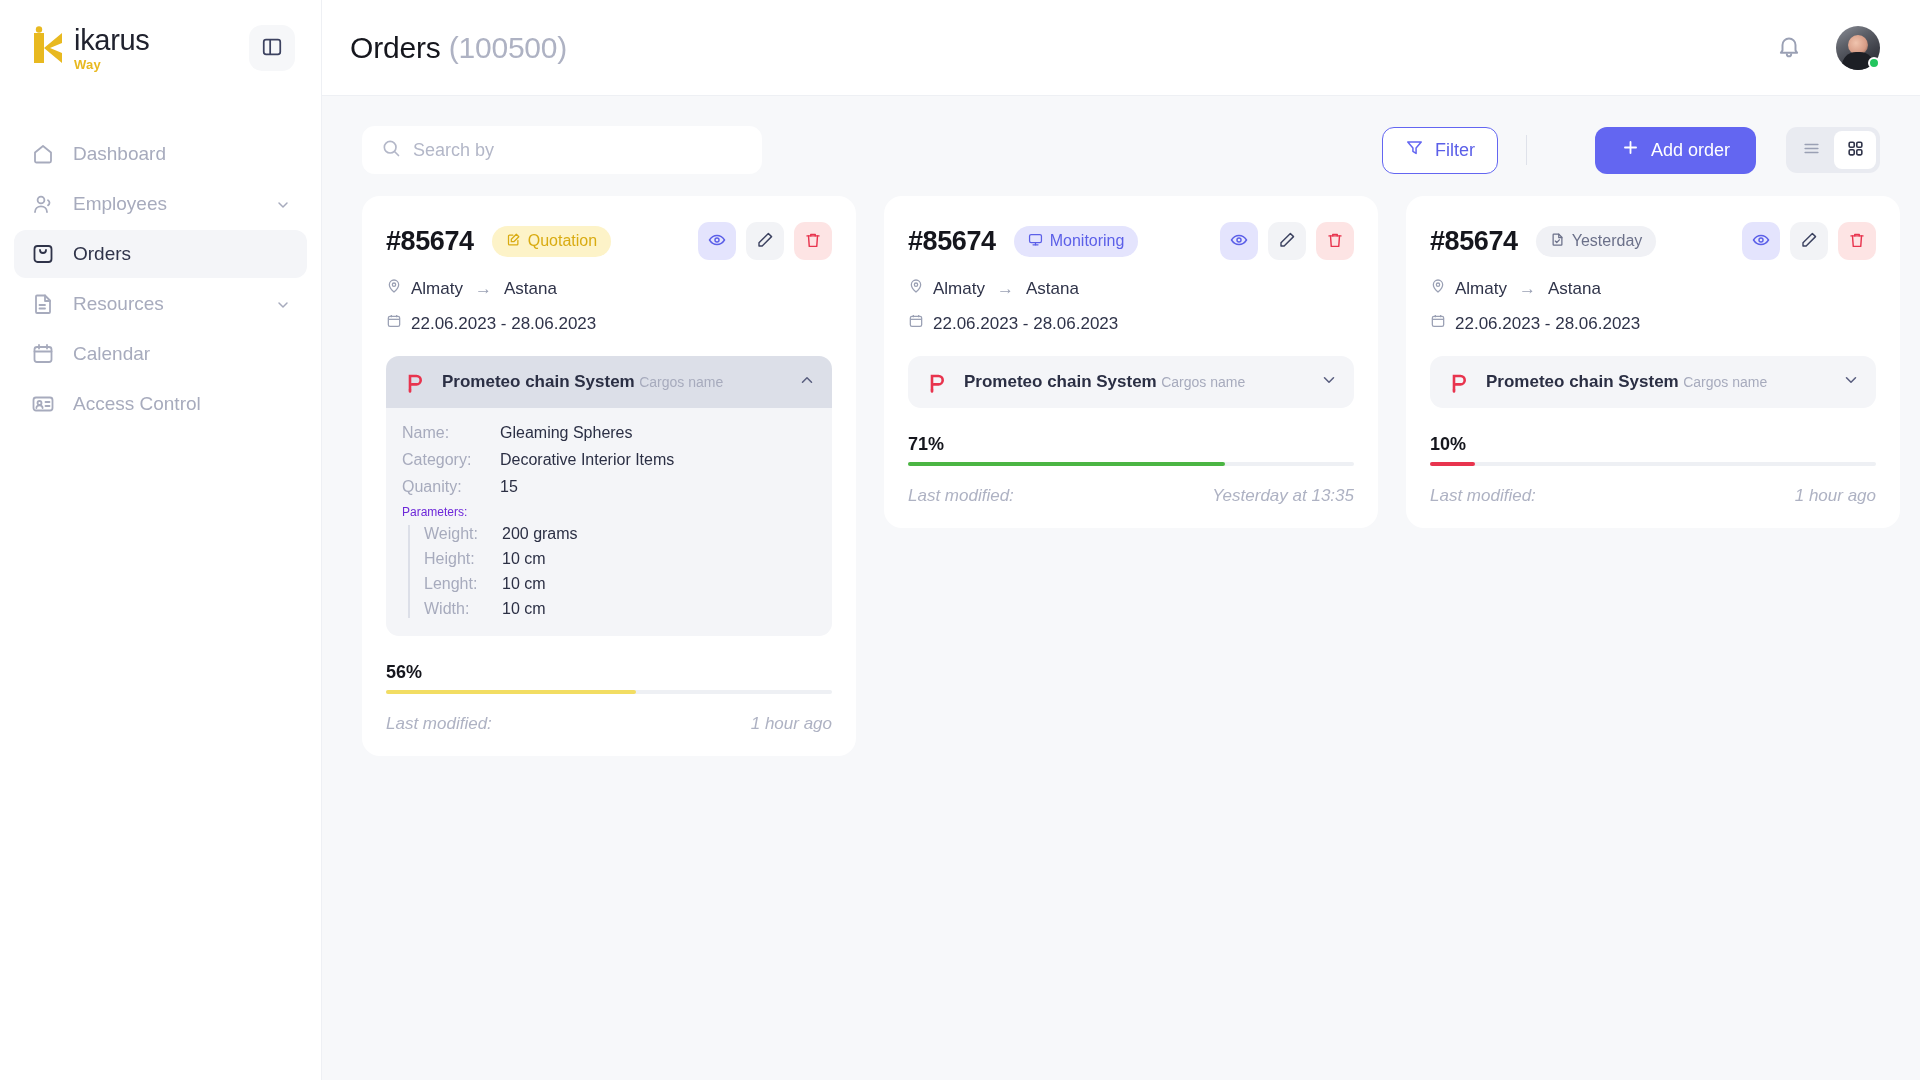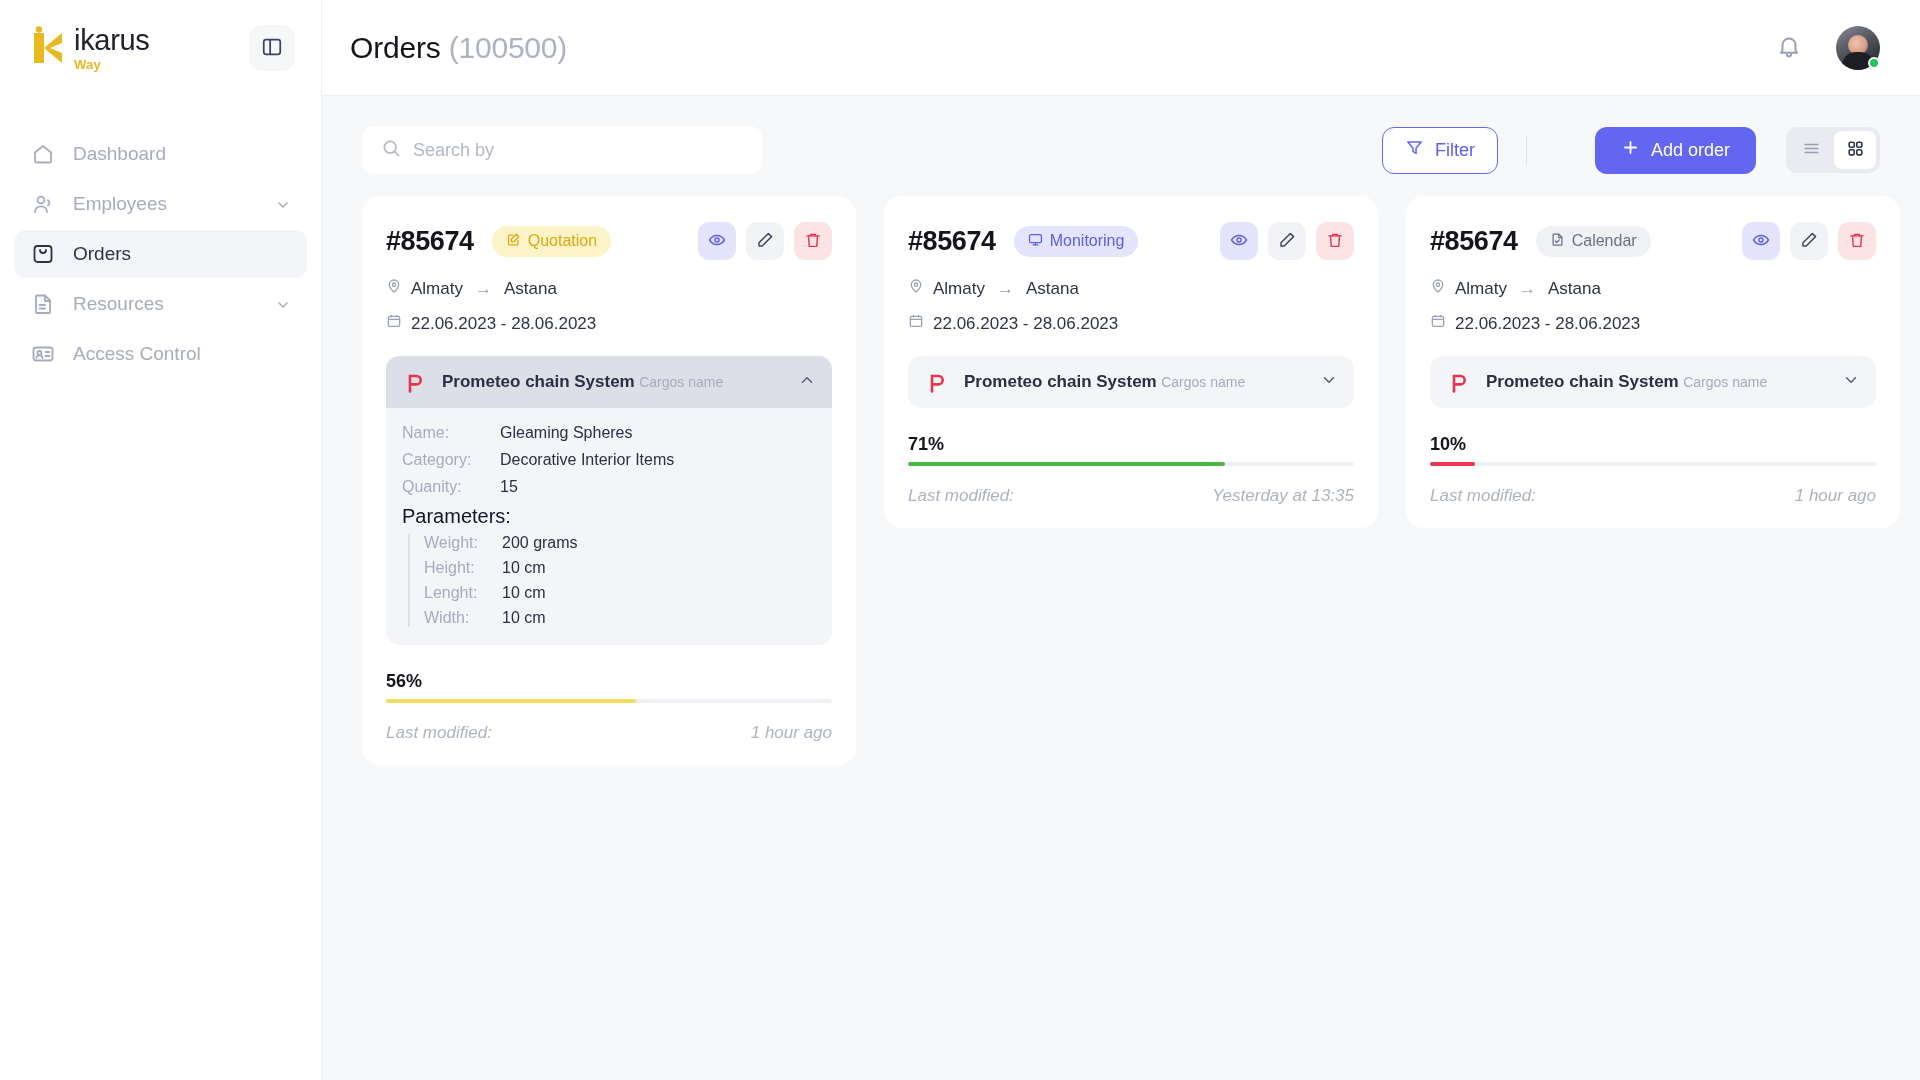--- a/index.html
+++ b/index.html
@@ -169,21 +169,21 @@
   .cargo-head.open { background: #dcdfe8; }
   .cargo-head.closed { background: #f4f5f8; }
   .cargo-logo { width: 26px; height: 26px; flex: 0 0 26px; display:flex; align-items:center; justify-content:center; }
   .cargo-titles { flex: 1 1 auto; min-width: 0; }
   .cargo-name { font-size: 17px; font-weight: 700; color: #2b2f44; line-height: 1.25; }
   .cargo-sub { font-size: 14px; color: #a7abbd; margin-top: 1px; }
   .cargo-body { background: #f4f5f8; padding: 16px 16px 18px 16px; }
   .detail-row { display: flex; align-items: baseline; margin-bottom: 9px; }
   .detail-key { width: 98px; flex: 0 0 98px; font-size: 16px; color: #a7abbd; }
   .detail-val { font-size: 16px; color: #2b2f44; font-weight: 500; }
-  .params-label { font-size: 20px; color: #0f172a; margin-bottom: 6px; }
+  .params-label { font-size: 12px; color: #6d28d9; margin-bottom: 6px; }
   .params-list { border-left: 2px solid #dcdfe8; padding-left: 14px; margin-left: 6px; }
   .params-list .detail-row { margin-bottom: 7px; }
   .params-list .detail-key { width: 78px; flex: 0 0 78px; }
   .params-list .detail-row:last-child { margin-bottom: 0; }
 
   .progress-wrap { margin-top: 26px; }
   .progress-val { font-size: 18px; font-weight: 600; color: #15161d; margin-bottom: 7px; }
   .progress-track { height: 4px; border-radius: 3px; background: #eef0f4; width: 100%; }
   .progress-fill { height: 4px; border-radius: 3px; }
 
@@ -268,20 +268,31 @@
           </svg>
         </span>
         <span class="nav-label">Resources</span>
         <span class="chev">
           <svg width="16" height="16" viewBox="0 0 24 24" fill="none" stroke="#a7abbd" stroke-width="2.2" stroke-linecap="round" stroke-linejoin="round">
               <polyline points="6 9 12 15 18 9"></polyline>
             </svg>
         </span>
       </div>
 
+      <div class="nav-item">
+        <span class="nav-icon">
+          <svg width="24" height="24" viewBox="0 0 24 24" fill="none" stroke="#a7abbd" stroke-width="1.8" stroke-linecap="round" stroke-linejoin="round">
+            <rect x="3.5" y="5" width="17" height="15" rx="2.5"></rect>
+            <line x1="3.5" y1="9.5" x2="20.5" y2="9.5"></line>
+            <line x1="8" y1="3" x2="8" y2="6.5"></line>
+            <line x1="16" y1="3" x2="16" y2="6.5"></line>
+          </svg>
+        </span>
+        <span class="nav-label">Calendar</span>
+      </div>
 
       <div class="nav-item">
         <span class="nav-icon">
           <svg width="24" height="24" viewBox="0 0 24 24" fill="none" stroke="#a7abbd" stroke-width="1.8" stroke-linecap="round" stroke-linejoin="round">
             <rect x="2.5" y="5.5" width="19" height="13" rx="2.5"></rect>
             <circle cx="8.5" cy="11" r="2"></circle>
             <path d="M5.4 16 c0-1.7 1.4-2.6 3.1-2.6 s3.1 0.9 3.1 2.6"></path>
             <line x1="14.5" y1="10" x2="18.5" y2="10"></line>
             <line x1="14.5" y1="14" x2="18.5" y2="14"></line>
           </svg>
@@ -611,21 +622,21 @@
             <div class="card-head-left">
               <span class="order-id">#85674</span>
               <span class="badge checking">
                 <span>
                   <svg width="15" height="15" viewBox="0 0 24 24" fill="none" stroke="#6b7089" stroke-width="2" stroke-linecap="round" stroke-linejoin="round">
                     <path d="M6 3.5 h8 l5 5 V20 a1 1 0 0 1-1 1 H6 a1 1 0 0 1-1-1 V4.5 a1 1 0 0 1 1-1 Z"></path>
                     <polyline points="14 3.5 14 9 19 9"></polyline>
                       <polyline points="8.5 14.5 10.8 16.8 15 12.5"></polyline>
                   </svg>
                 </span>
-                <span>Calendar</span>
+                <span>Yesterday</span>
               </span>
             </div>
             <div class="card-actions">
               <button class="act-btn view">
                 <span>
                   <svg width="18" height="18" viewBox="0 0 24 24" fill="none" stroke="#5b5fe8" stroke-width="1.9">
                     <path d="M2 12 s3.8-6 10-6 10 6 10 6 -3.8 6-10 6 -10-6-10-6 Z"></path>
                       <circle cx="12" cy="12" r="2.7"></circle>
                   </svg>
                 </span>

